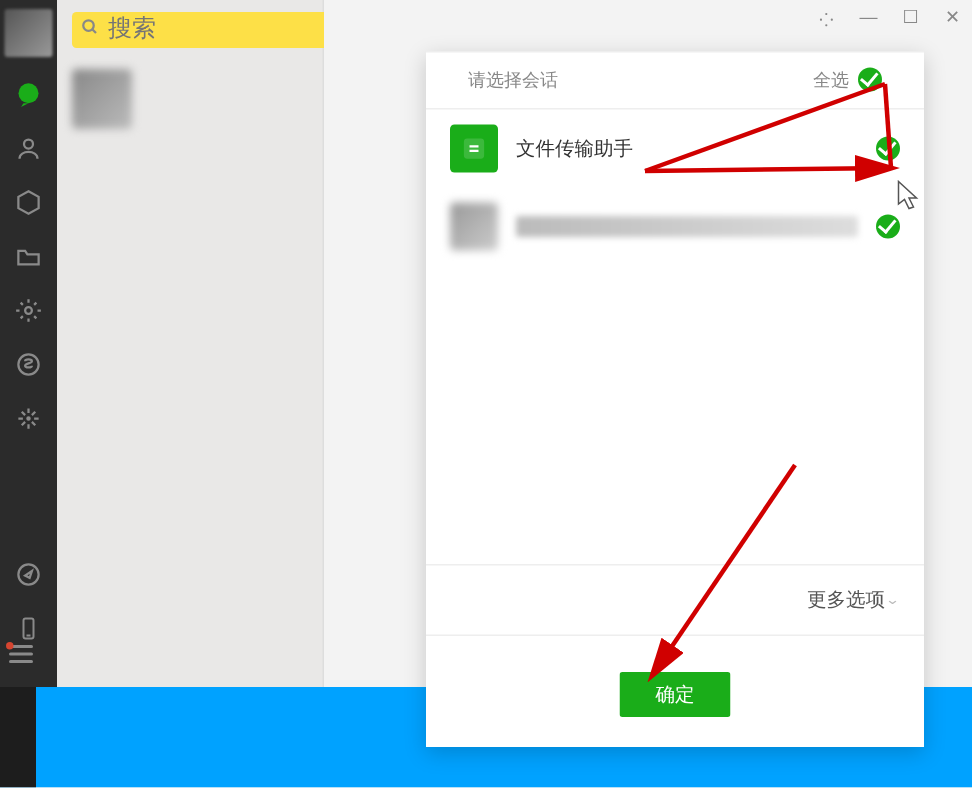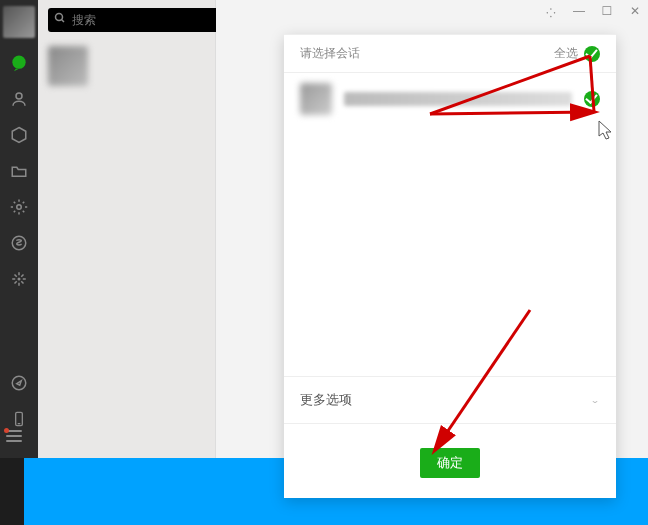--- a/index.html
+++ b/index.html
@@ -24,22 +24,22 @@
 
   
   .chatcol {
     position: absolute; left: 38px; top: 0; width: 178px; height: 458px;
     background: #e9e8e7; border-right: 1px solid #ddd;
   }
   .search-row {
     display:flex; align-items:center; padding: 8px 10px; gap:8px;
   }
   .search-box {
-    flex:1; height: 24px; background:#000000; border:none; border-radius:3px;
-    padding: 0 8px 0 24px; font-size:12px; color:#666;
+    flex:1; height: 24px; background:#fde047; border:none; border-radius:3px;
+    padding: 0 8px 0 24px; font-size:16px; color:#666;
   }
   .search-wrap { position:relative; flex:1; }
   .search-wrap .sicon {
     position:absolute; left:6px; top:4px; color:#888; font-size:12px;
   }
   .add-btn {
     width:24px; height:24px; background:#dcdbd9; border-radius:3px;
     display:flex; align-items:center; justify-content:center; color:#888; cursor:pointer;
     font-size:16px;
   }
@@ -75,24 +75,24 @@
   .modal {
     position:absolute; left:284px; top:34px; width:332px; height:464px;
     background:#fff; box-shadow:0 4px 14px rgba(0,0,0,0.18); z-index:10;
     display:flex; flex-direction:column;
   }
   .modal-title {
     text-align:center; font-size:15px; color:#333; padding:24px 0 20px;
   }
   .sec-header {
     display:flex; align-items:center; justify-content:space-between;
-    padding: 10px 16px; border-top:1px solid #eee; border-bottom:1px solid #eee;
+    padding: 10px 28px; border-top:1px solid #eee; border-bottom:1px solid #eee;
     font-size:12px; color:#888;
   }
-  .selall { display:flex; align-items:flex-end; gap:6px; color:#888; font-size:12px; cursor:pointer;}
+  .selall { display:flex; align-items:flex-start; gap:6px; color:#888; font-size:12px; cursor:pointer;}
   .check {
     width:16px; height:16px; border-radius:50%; background:#1aad19; position:relative; display:inline-block;
   }
   .check::after{
     content:""; position:absolute; left:4px; top:1px; width:5px; height:9px;
     border:2px solid #fff; border-top:none; border-left:none; transform:rotate(40deg);
   }
   .conv-list { flex:0 0 auto; }
   .conv-item {
     display:flex; align-items:center; padding:10px 16px; gap:12px;
@@ -101,29 +101,29 @@
     width:32px; height:32px; border-radius:3px; background:#1aad19; display:flex;
     align-items:center; justify-content:center; color:#fff;
   }
   .conv-item .cavatar.blur { background:linear-gradient(135deg,#999,#ccc); filter:blur(3px);}
   .conv-item .clabel{ flex:1; font-size:13px; color:#333; }
   .conv-item .clabel.blur { color:transparent; background:linear-gradient(90deg,#bbb,#ddd); width:50px; height:14px; border-radius:2px; filter:blur(2px);}
   .conv-item .ccheck { }
   .spaceflex{ flex:1; }
   .more-row{
     border-top:1px solid #eee; border-bottom:1px solid #eee;
-    padding:14px 16px; display:flex; justify-content:space-between; align-items:center;
+    padding:14px 16px; display:flex; justify-content:flex-end; align-items:center;
     font-size:13px; color:#555; cursor:pointer; margin-top:auto;
   }
   .chev { color:#bbb; font-size:12px; transform: scaleY(0.7);}
   .btn-row{
     display:flex; justify-content:center; gap:20px; padding:24px 0 20px;
   }
   .btn{
-    width:60px; height:30px; font-size:13px; border-radius:2px; cursor:pointer;
+    width:74px; height:30px; font-size:13px; border-radius:2px; cursor:pointer;
     display:flex; align-items:center; justify-content:center; border:1px solid transparent;
   }
   .btn-primary{ background:#1aad19; color:#fff; }
   .btn-default{ background:#fff; color:#555; border-color:#ddd; }
 
   
   .arrow-svg{ position:absolute; z-index:20; pointer-events:none; }
 
   
   .cursor-img{
@@ -230,20 +230,30 @@
   <div class="sec-header">
     <span>请选择会话</span>
     <span class="selall">
       <span>全选</span>
       <span class="check"></span>
     </span>
   </div>
 
   <div class="conv-list">
     <div class="conv-item">
+      <div class="cavatar">
+        <svg width="18" height="18" viewBox="0 0 24 24" fill="none" stroke="#fff" stroke-width="2">
+            <rect x="4" y="4" width="16" height="16" rx="2" fill="#fff" opacity="0.15"></rect>
+            <path d="M8 10h8M8 14h8" stroke="#fff"></path>
+          </svg>
+      </div>
+      <div class="clabel">文件传输助手</div>
+      <span class="check ccheck"></span>
+    </div>
+    <div class="conv-item">
       <div class="cavatar blur"></div>
       <div class="clabel blur"></div>
       <span class="check ccheck"></span>
     </div>
   </div>
 
   <div class="spaceflex"></div>
 
   <div class="more-row">
     <span>更多选项</span>

